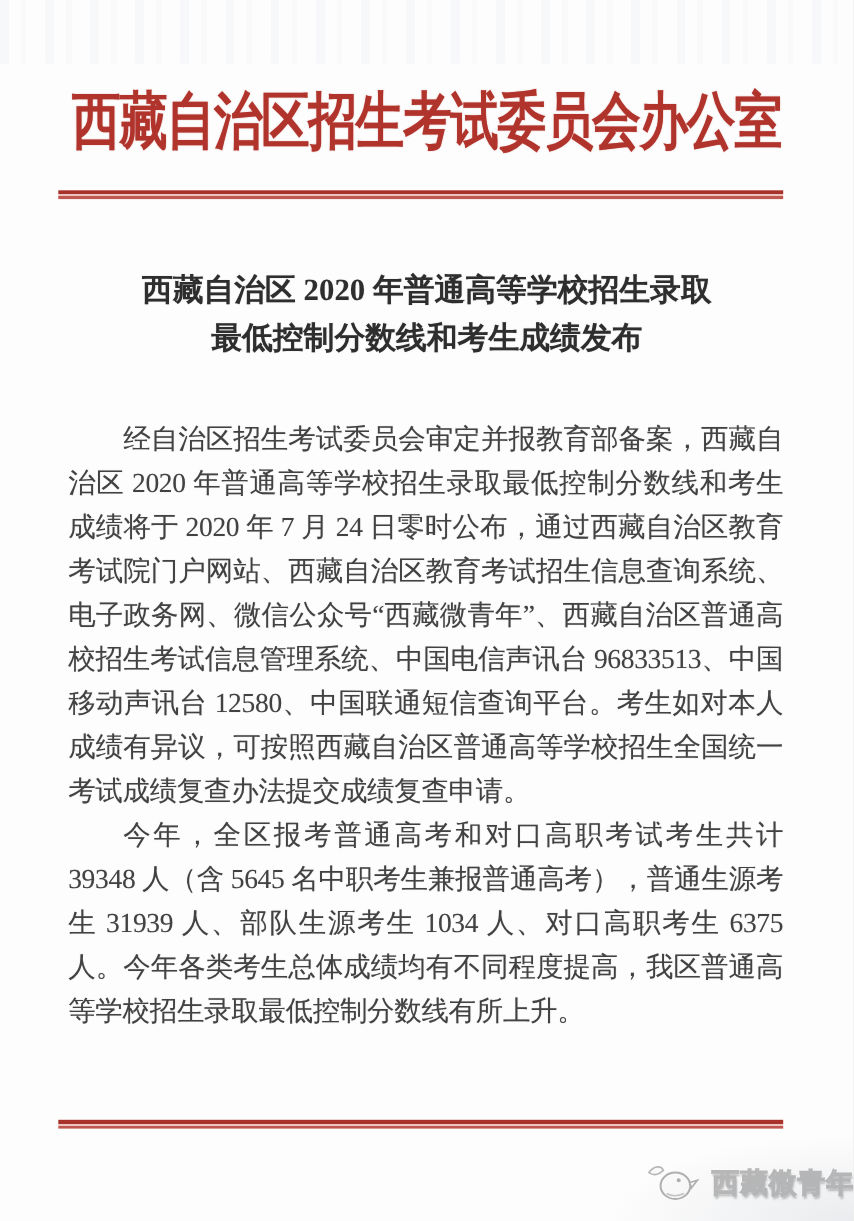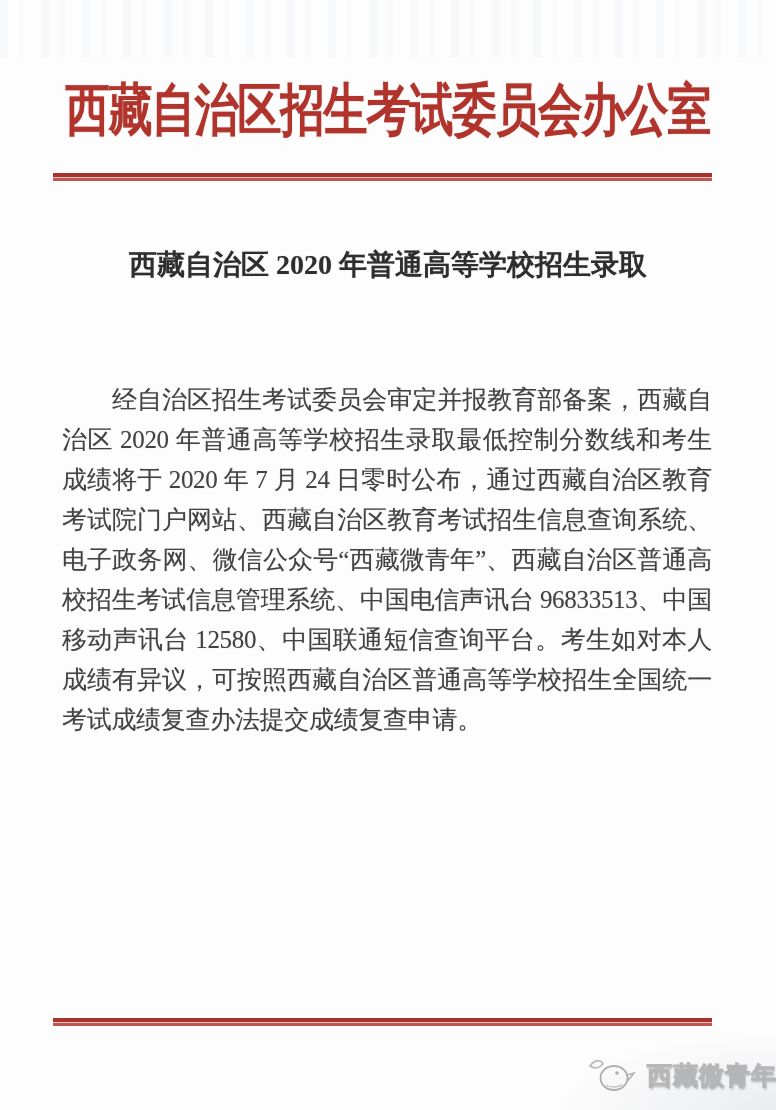--- a/index.html
+++ b/index.html
@@ -93,24 +93,26 @@
 <div class="page">
 
   <div class="scan-noise-top"></div>
 
   <div class="letterhead">西藏自治区招生考试委员会办公室</div>
 
   <div class="red-rule top"></div>
 
   <div class="doc-title">
     <div>西藏自治区 2020 年普通高等学校招生录取</div>
+    <div>最低控制分数线和考生成绩发布</div>
   </div>
 
   <div class="body-text">
     <p>经自治区招生考试委员会审定并报教育部备案，西藏自治区 2020 年普通高等学校招生录取最低控制分数线和考生成绩将于 2020 年 7 月 24 日零时公布，通过西藏自治区教育考试院门户网站、西藏自治区教育考试招生信息查询系统、电子政务网、微信公众号“西藏微青年”、西藏自治区普通高校招生考试信息管理系统、中国电信声讯台 96833513、中国移动声讯台 12580、中国联通短信查询平台。考生如对本人成绩有异议，可按照西藏自治区普通高等学校招生全国统一考试成绩复查办法提交成绩复查申请。</p>
+    <p>今年，全区报考普通高考和对口高职考试考生共计 39348 人（含 5645 名中职考生兼报普通高考），普通生源考生 31939 人、部队生源考生 1034 人、对口高职考生 6375 人。今年各类考生总体成绩均有不同程度提高，我区普通高等学校招生录取最低控制分数线有所上升。</p>
   </div>
 
   <div class="red-rule bottom"></div>
 
   <div class="watermark">
     <span class="watermark-icon">
       <svg viewBox="0 0 52 38" width="52" height="38" xmlns="http://www.w3.org/2000/svg">
 
         <path d="M4 10 C8 4, 15 3, 17 8 C13 12, 8 13, 4 10 Z" fill="#fafafa" stroke="#b8b8b8" stroke-width="1.6"></path>
 

